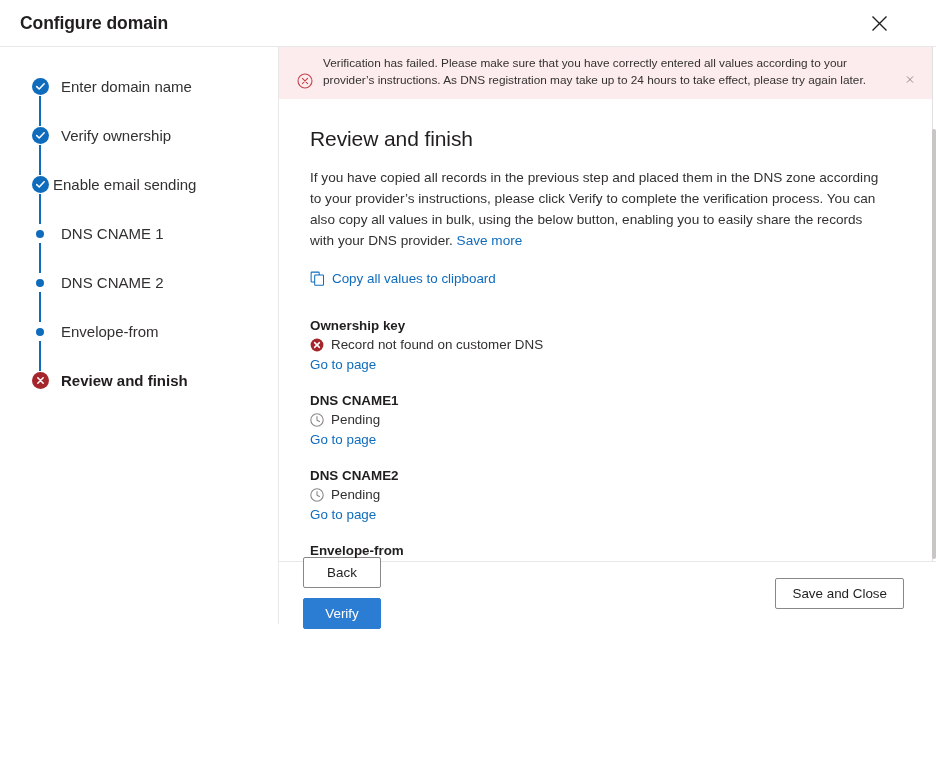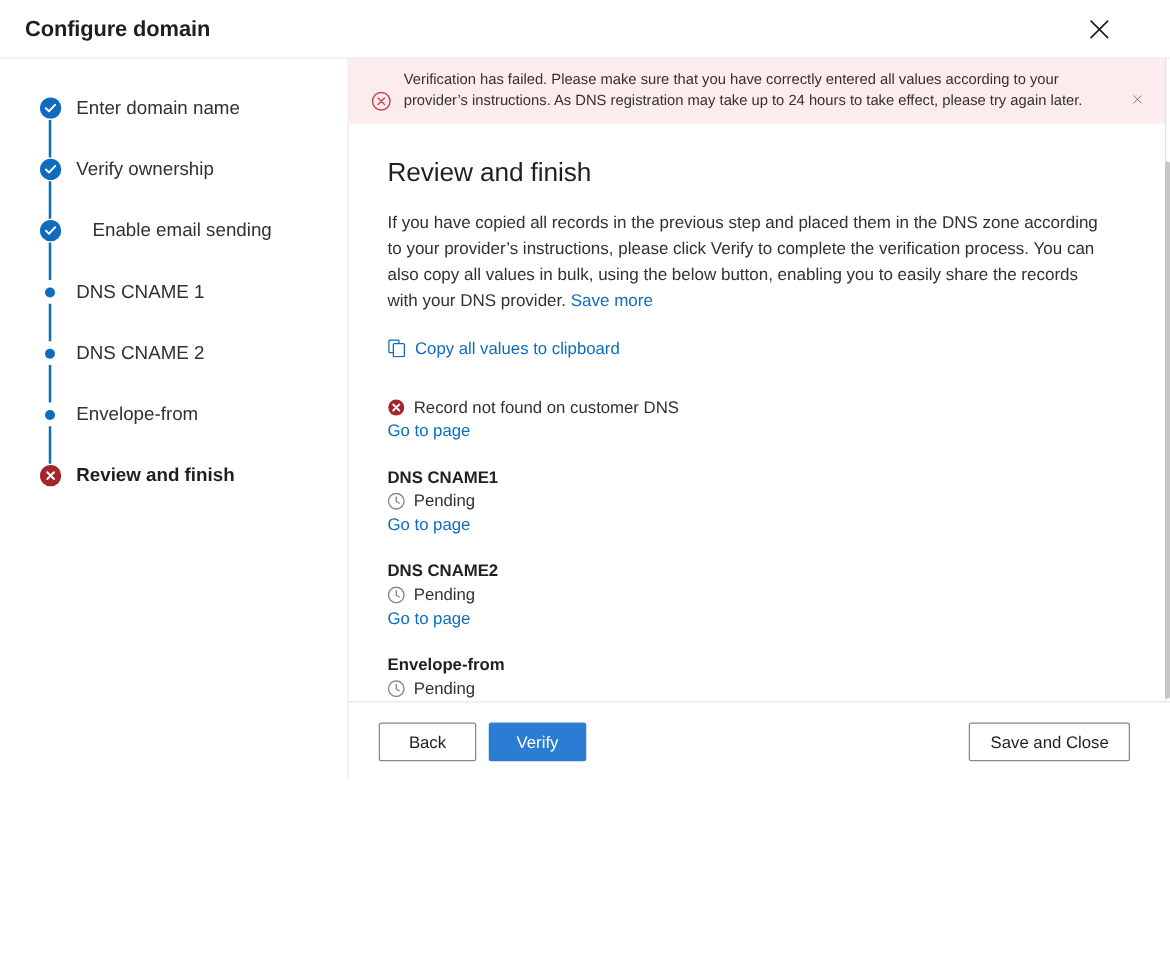--- a/index.html
+++ b/index.html
@@ -108,21 +108,21 @@
   .step:last-child .step-connector { display: none; }
   .step-label {
     font-size: 15px;
     color: #323130;
     margin-left: 12px;
     line-height: 19px;
     padding-top: 0px;
     white-space: nowrap;
   }
   .step-label.current { font-weight: bold; color: #201f1e; }
-  .step-label.indent { margin-left: 25px; }
+  .step-label.indent { margin-left: 4px; }
 
   
   .main {
     flex: 1;
     display: flex;
     flex-direction: column;
     min-width: 0;
     background: #ffffff;
     position: relative;
   }
@@ -239,21 +239,21 @@
   
   .footer {
     border-top: 1px solid #e8e8e8;
     height: 63px;
     min-height: 63px;
     display: flex;
     align-items: center;
     padding: 0 32px 0 24px;
     background: #ffffff;
   }
-  .footer-left { display: flex; gap: 10px; }
+  .footer-left { display: flex; gap: 10px; flex-direction: column; }
   .footer-right { margin-left: auto; }
   .btn {
     font-family: "Liberation Sans", sans-serif;
     font-size: 13.4px;
     height: 31px;
     padding: 0 16px;
     border-radius: 2px;
     cursor: pointer;
     min-width: 78px;
     display: inline-flex;
@@ -417,20 +417,21 @@
             <svg class="copy-icon" viewBox="0 0 16 16">
               <rect x="1.2" y="1.2" width="8.6" height="10.6" rx="0.8" fill="none" stroke="#0f6cbd" stroke-width="1.1"></rect>
               <rect x="5.0" y="4.2" width="9.4" height="11.0" rx="0.8" fill="#ffffff" stroke="#0f6cbd" stroke-width="1.1"></rect>
             </svg>
             <span class="copy-label">Copy all values to clipboard</span>
           </div>
 
           <div class="records">
 
             <div class="record">
+              <div class="record-title">Ownership key</div>
               <div class="record-status">
                 <svg class="record-status-icon" viewBox="0 0 14 14">
                   <circle cx="7" cy="7" r="6.4" fill="#a4262c"></circle>
                   <path d="M4.6 4.6 L9.4 9.4 M9.4 4.6 L4.6 9.4" stroke="#ffffff" stroke-width="1.5" stroke-linecap="round"></path>
                 </svg>
                 <span class="record-status-text">Record not found on customer DNS</span>
               </div>
               <a class="record-link">Go to page</a>
             </div>
 

